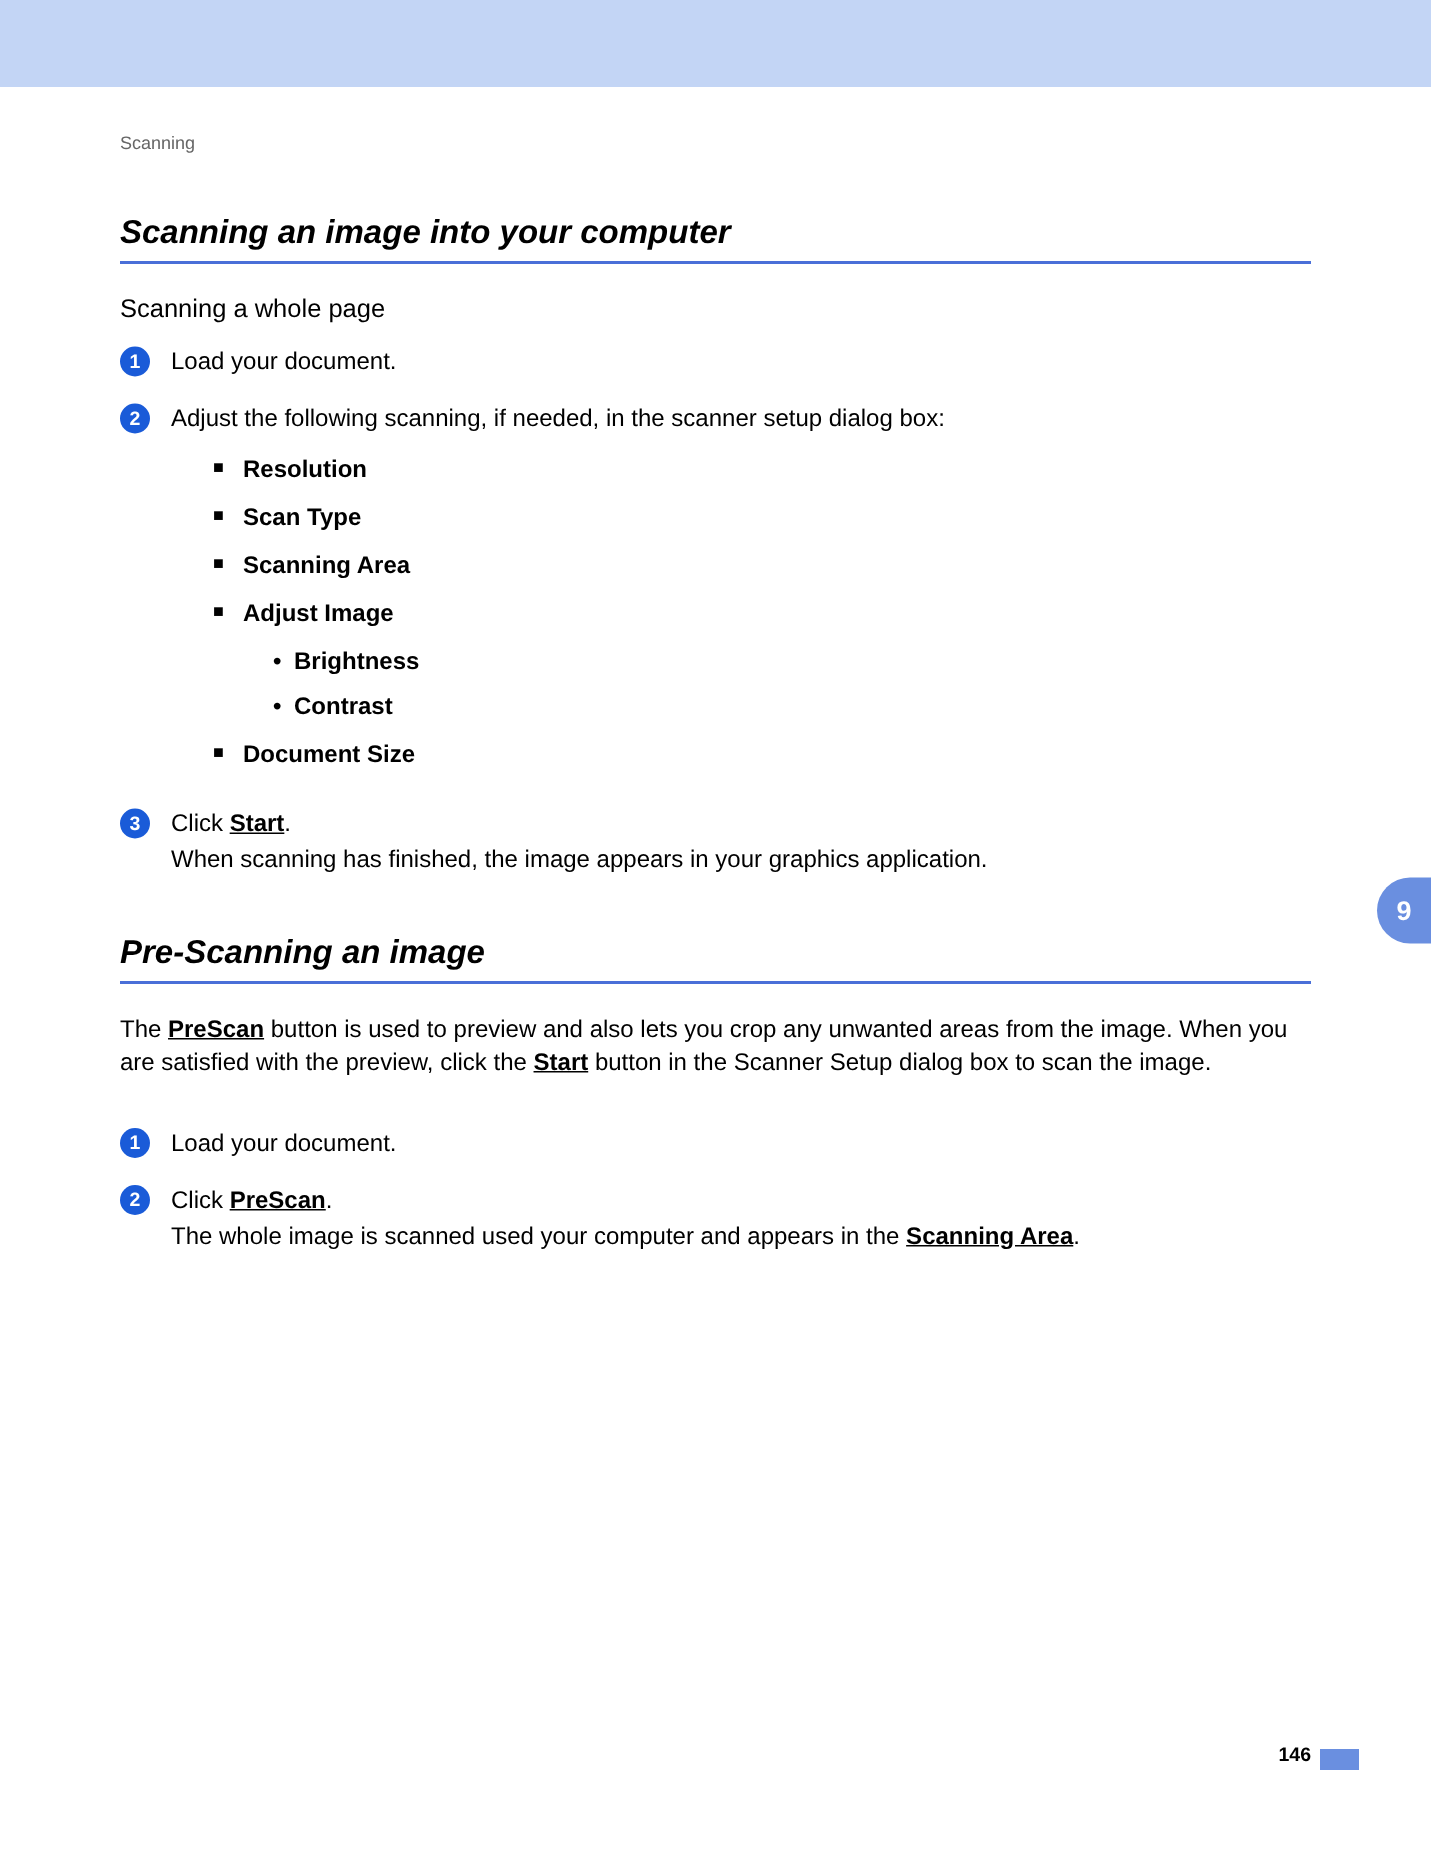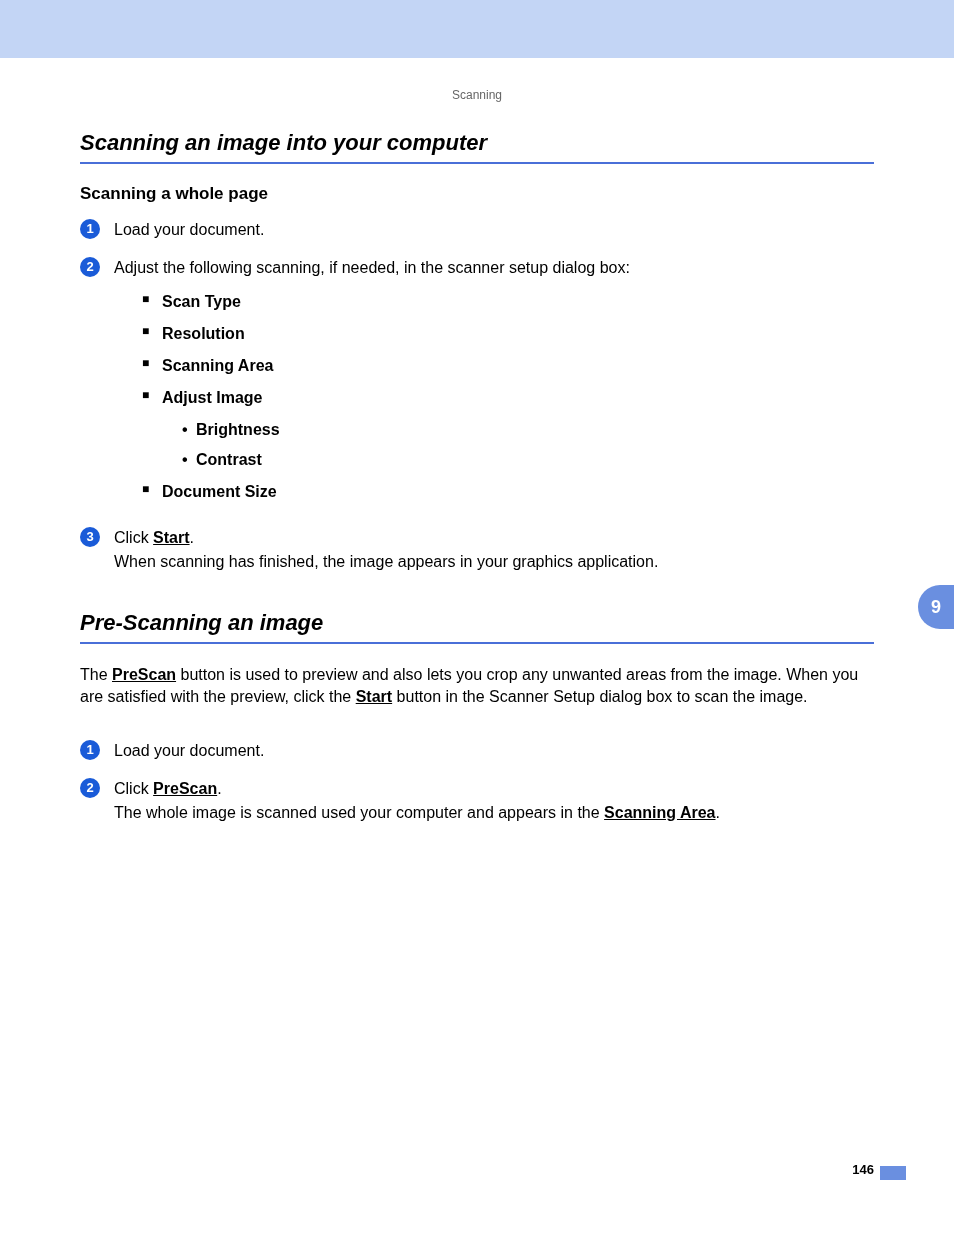--- a/index.html
+++ b/index.html
@@ -16,39 +16,38 @@
       height: 58px;
       background: #c3d5f5;
     }
     .content {
       padding: 0 80px 0 80px;
     }
     .breadcrumb {
       font-size: 12px;
       color: #666;
       margin-top: 30px;
-      margin-bottom: 28px;
-      text-align: center;
+      margin-bottom: 40px;
     }
     h1.section-title {
       font-size: 22px;
       font-weight: bold;
       border-bottom: 2px solid #4a6fd8;
       padding-bottom: 6px;
       margin-bottom: 20px;
       font-style: italic;
     }
     .intro-text {
       font-size: 16px;
       margin-bottom: 30px;
       line-height: 1.4;
     }
     h2.subsection-title {
       font-size: 17px;
-      font-weight: bold;
+      font-weight: normal;
       margin-bottom: 14px;
     }
     .step {
       display: flex;
       align-items: flex-start;
       margin-bottom: 14px;
       font-size: 16px;
       line-height: 1.5;
     }
     .step-num {
@@ -151,22 +150,22 @@
   <div class="step">
     <div class="step-num">1</div>
     <div class="step-body">Load your document.</div>
   </div>
 
   <div class="step">
     <div class="step-num">2</div>
     <div class="step-body">
       <span>Adjust the following scanning, if needed, in the scanner setup dialog box:</span>
       <ul class="settings-list">
+        <li>Resolution</li>
         <li>Scan Type</li>
-        <li>Resolution</li>
         <li>Scanning Area</li>
         <li>
           <span>Adjust Image</span>
           <ul class="sub-list">
             <li>Brightness</li>
             <li>Contrast</li>
           </ul>
         </li>
         <li>Document Size</li>
       </ul>

